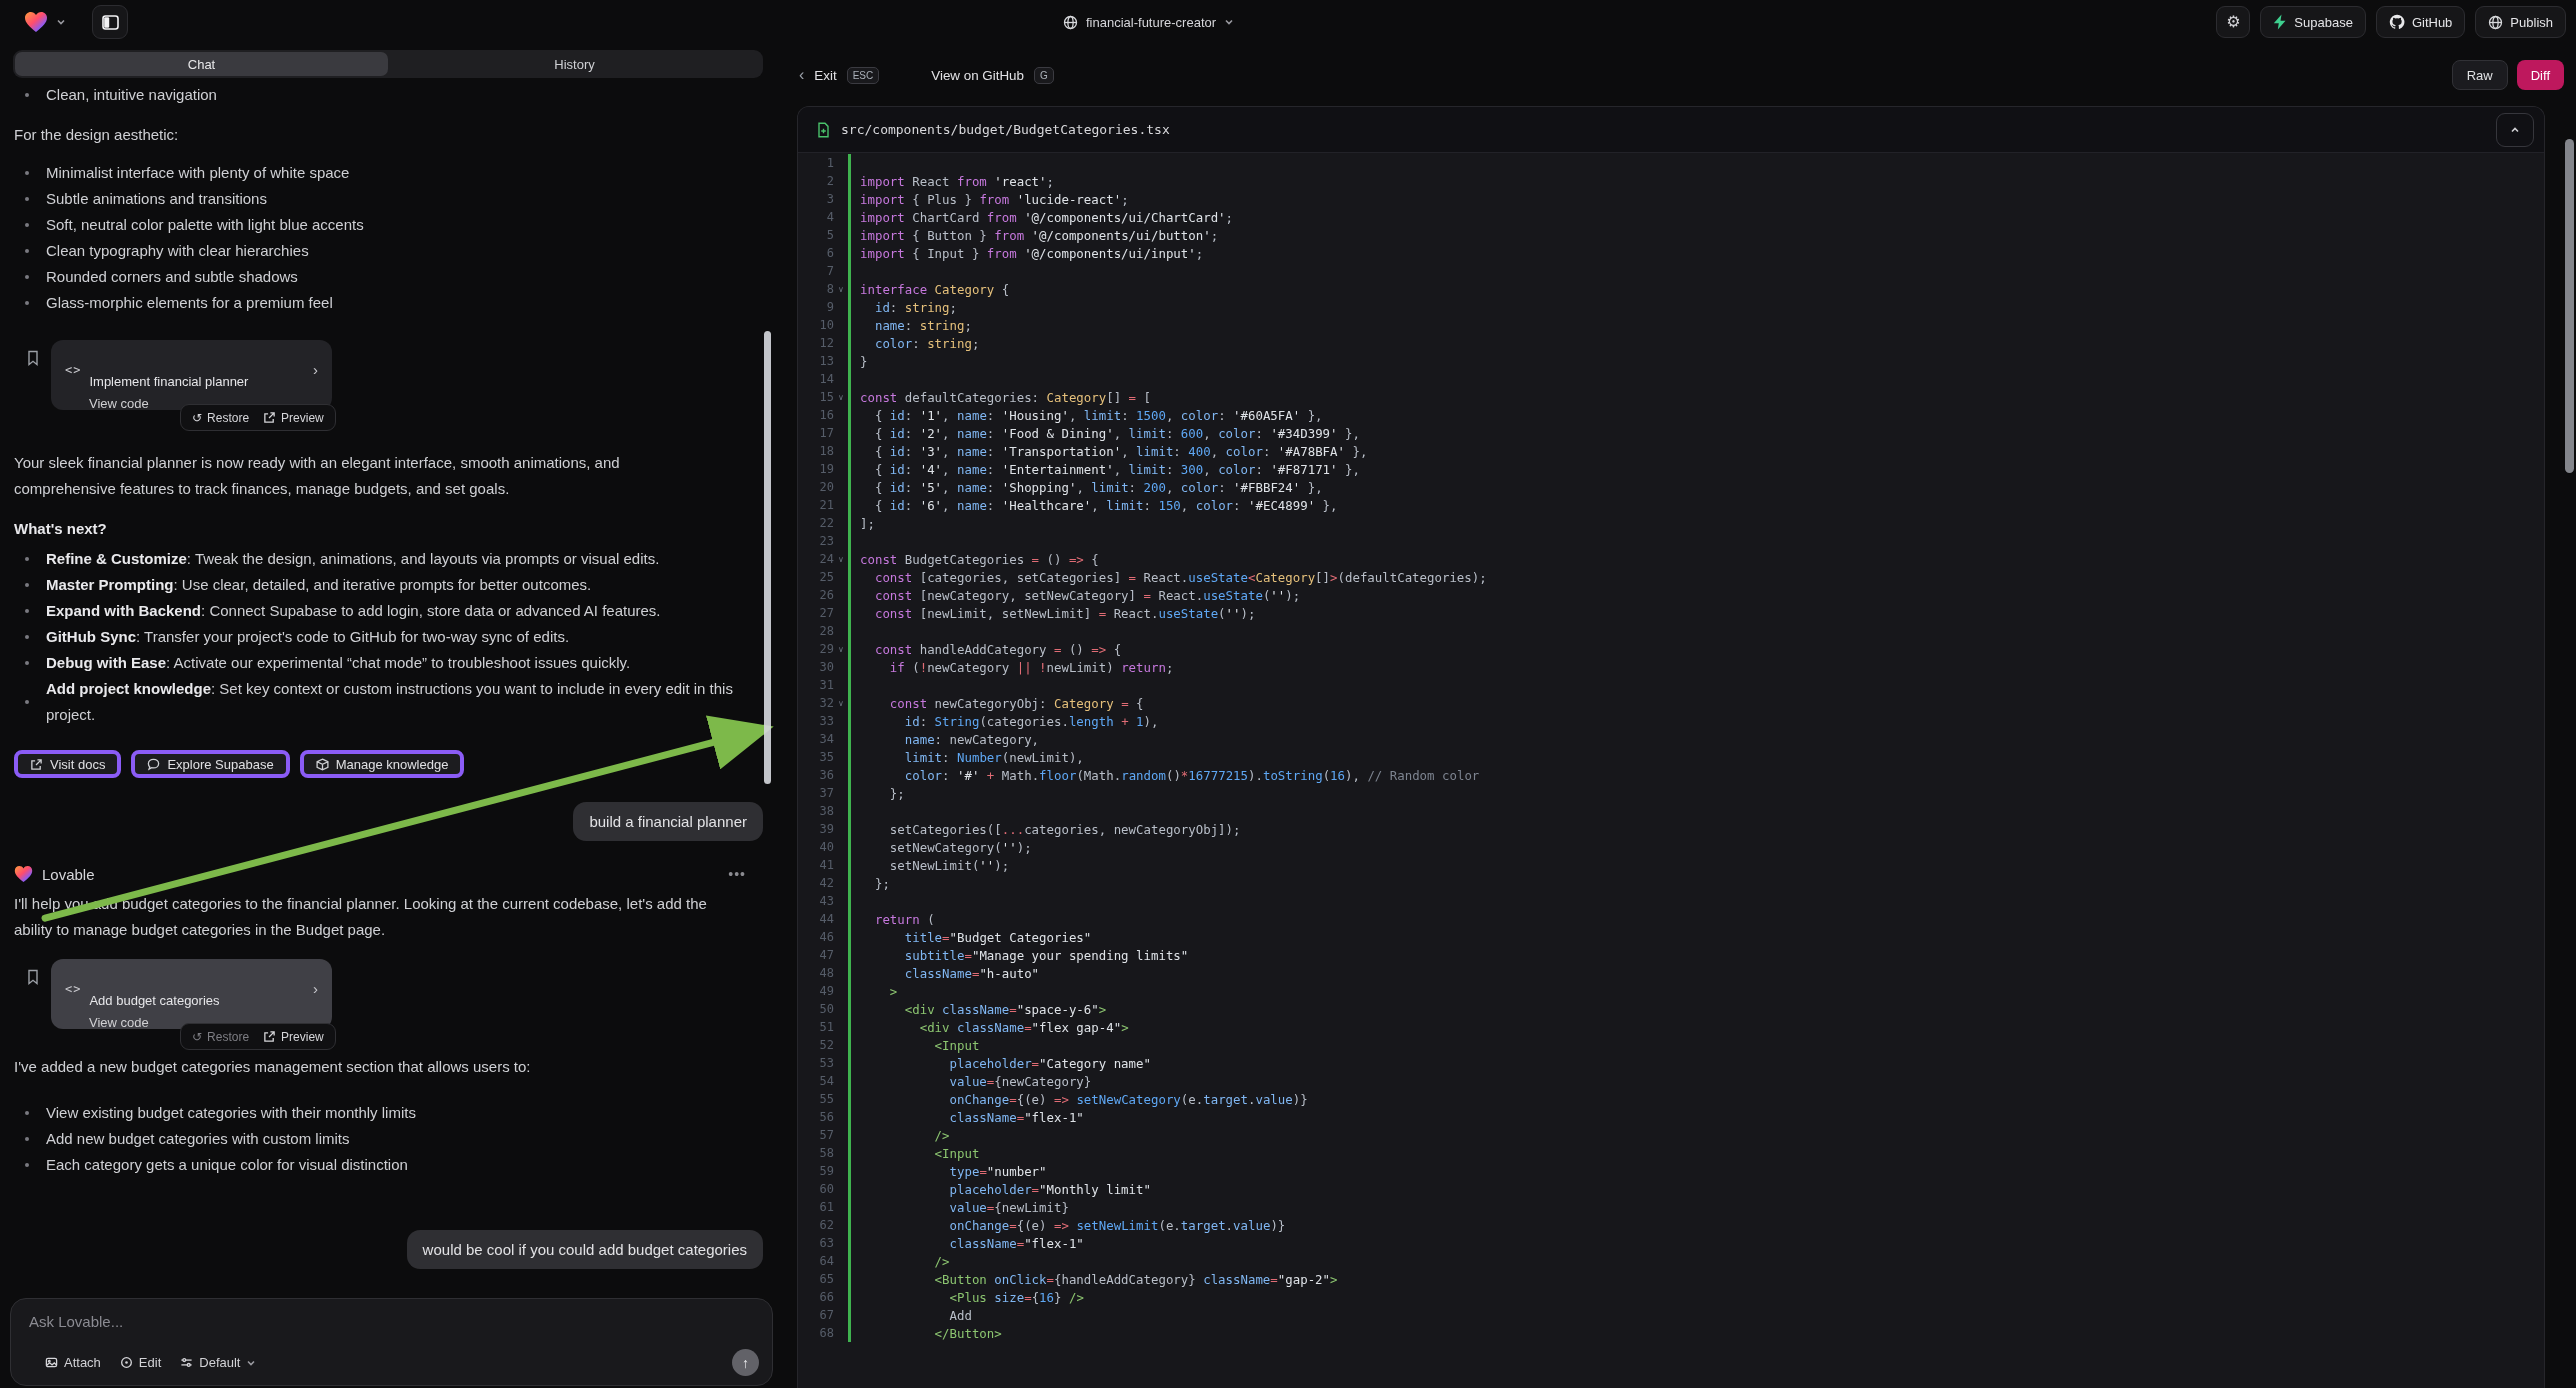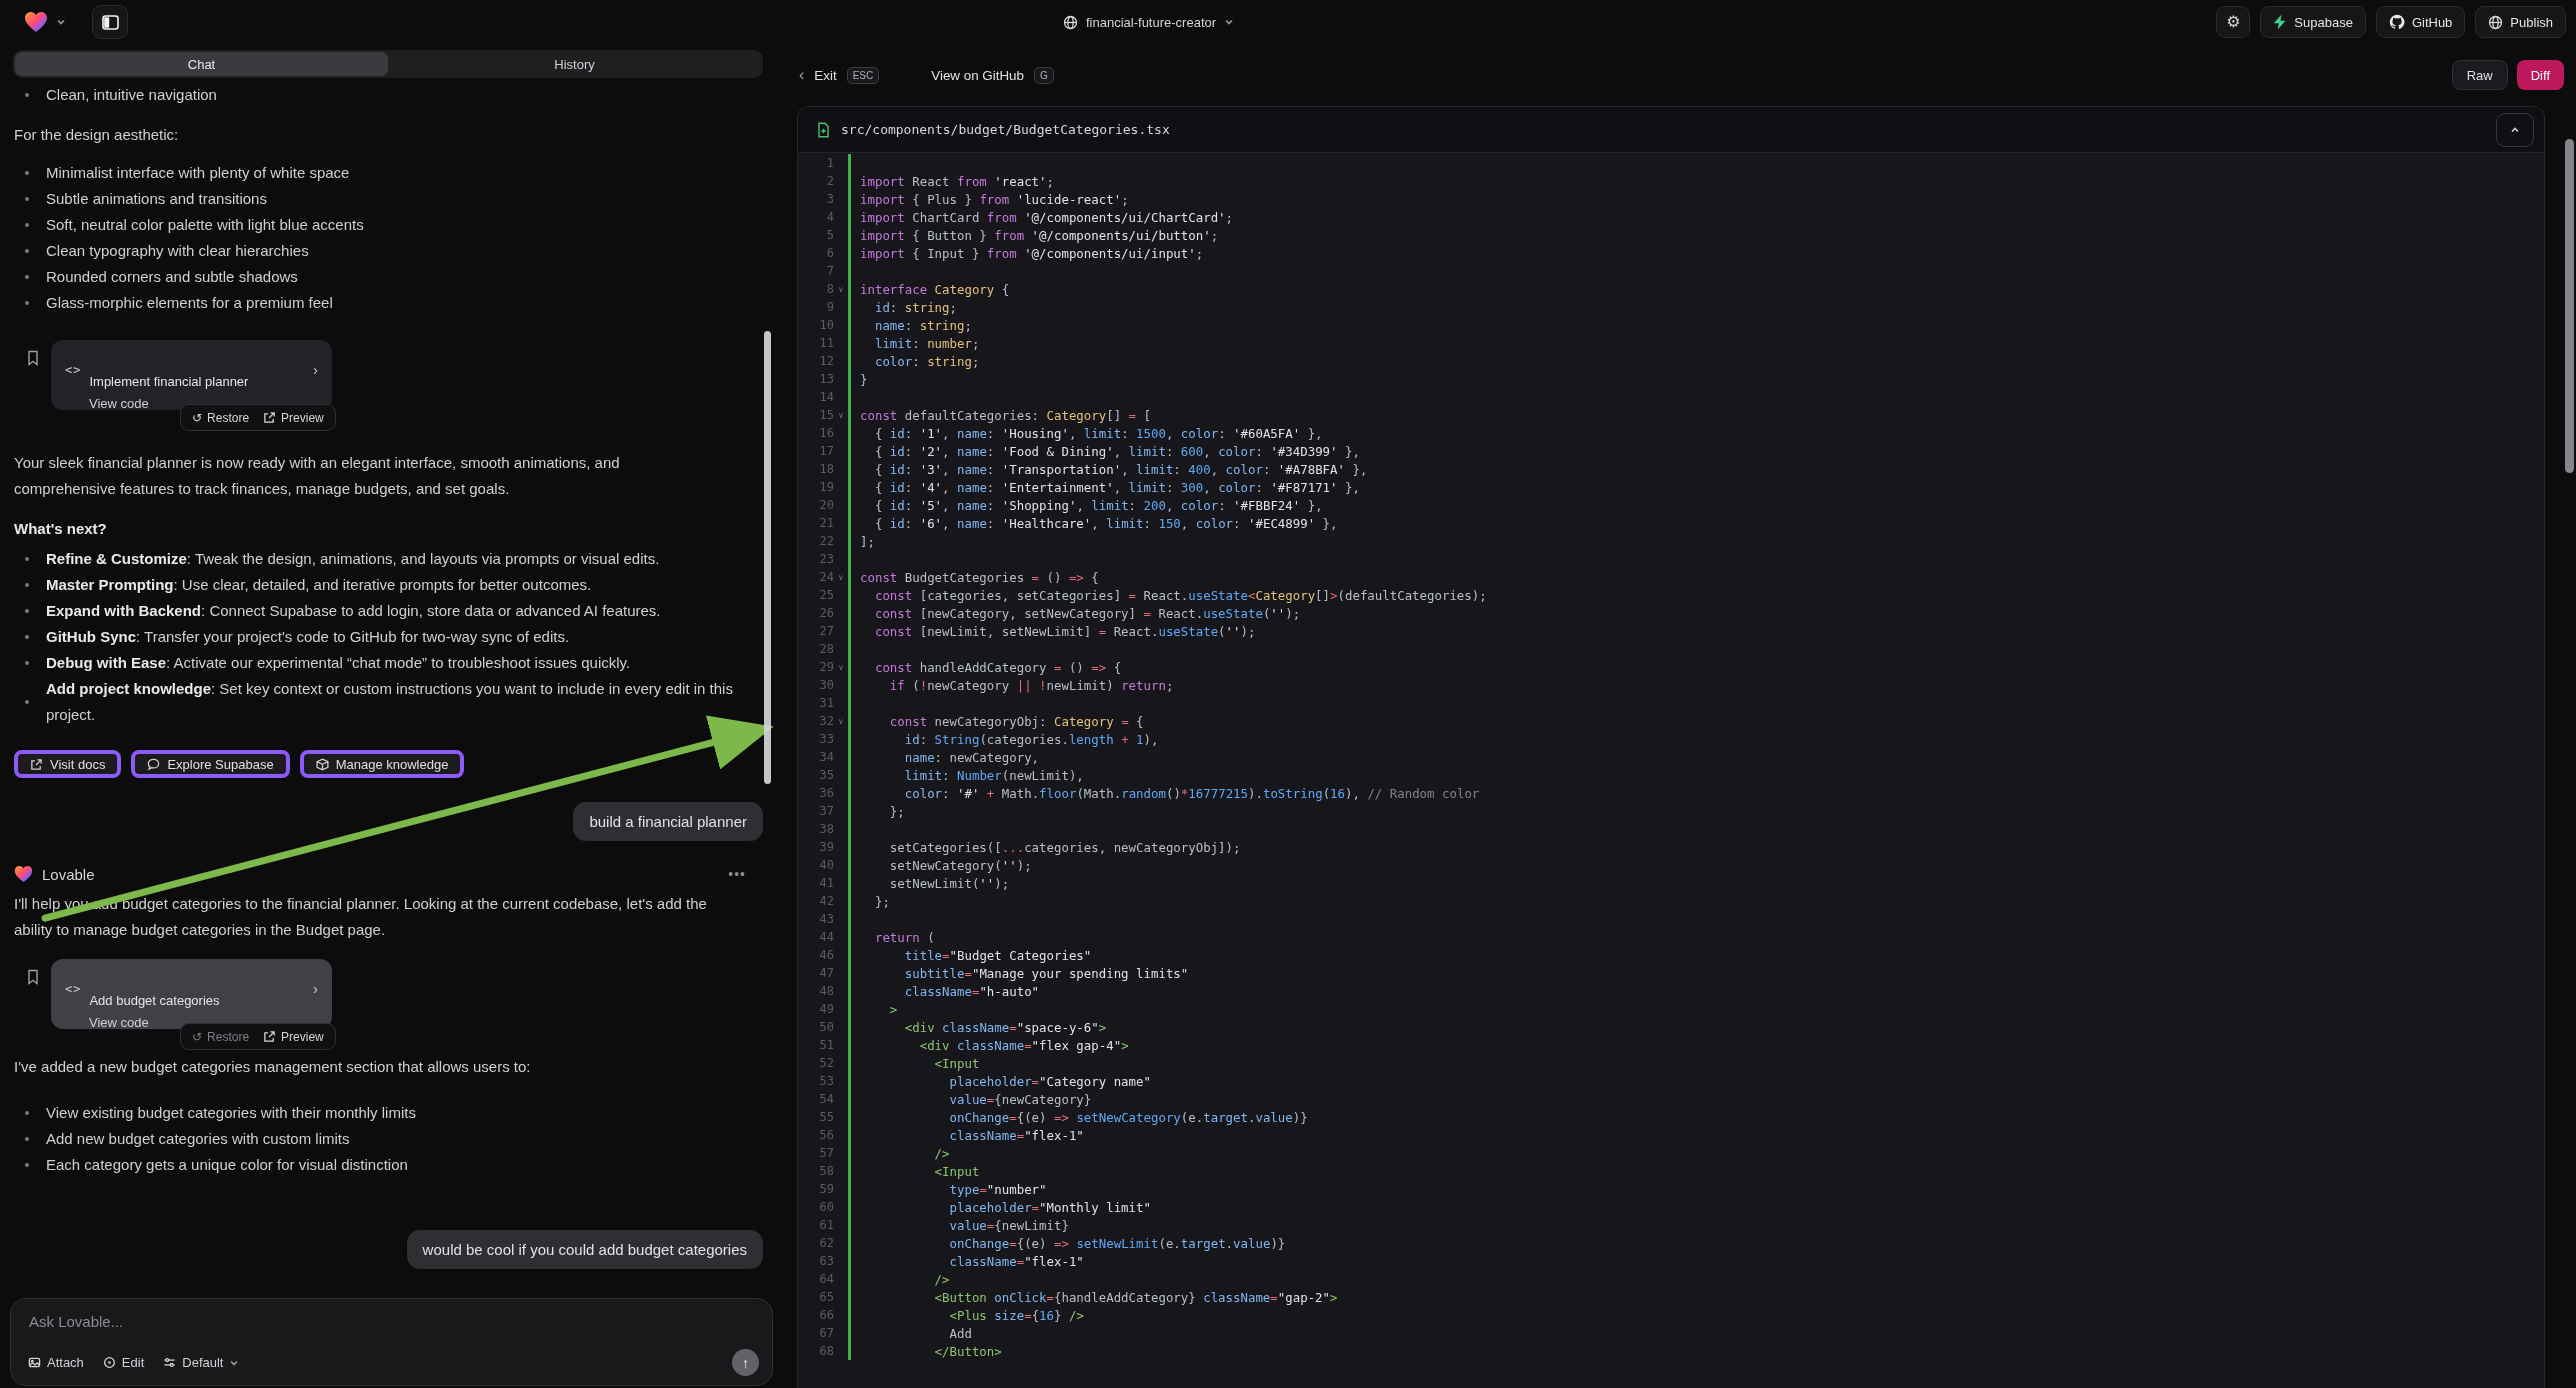--- a/index.html
+++ b/index.html
@@ -73,21 +73,21 @@
 
   .lov-row { display:flex; align-items:center; gap:9px; }
   .lov-heart { width:19px; height:18px; }
   .lov-name { font-size:15px; color:#d6d6da; }
   .menu-dots { margin-left:auto; margin-right:17px; color:#8b8b90; font-size:14px; letter-spacing:1px; cursor:pointer; }
 
   
   .composer { position:absolute; left:10px; width:763px; top:1254px; height:88px;
               background:#19191c; border:1px solid #2f2f33; border-radius:16px; z-index:6; }
   .composer-input { padding:14px 18px 0 18px; font-size:15px; color:#8b8b92; }
-  .composer-row { position:absolute; left:17px; right:13px; bottom:9px; display:flex; align-items:center; gap:19px; }
+  .composer-row { position:absolute; left:34px; right:13px; bottom:9px; display:flex; align-items:center; gap:19px; }
   .comp-item { display:flex; align-items:center; gap:6px; font-size:13px; color:#d2d2d6; cursor:pointer; }
   .send-btn { margin-left:auto; width:27px; height:27px; border-radius:50%; background:#626268;
               display:flex; align-items:center; justify-content:center; cursor:pointer; }
   .send-arrow { color:#efeff1; font-size:14px; line-height:1; font-weight:bold; }
 
   .chat-scrollbar { position:absolute; right:6px; top:287px; width:7px; height:453px;
                     background:#d4d6da; border-radius:4px; opacity:.92; z-index:7; }
   .arrow-svg { position:absolute; left:0; top:0; z-index:5; pointer-events:none; }
 
   
@@ -515,26 +515,20 @@
               <span class="gbar"></span>
               <code class="ct"><span class="tk-p">  </span><span class="tk-a">id</span><span class="tk-p">: </span><span class="tk-t">string</span><span class="tk-p">;</span></code>
             </div>
             <div class="cl">
               <span class="ln">10</span>
               <span class="fold"></span>
               <span class="gbar"></span>
               <code class="ct"><span class="tk-p">  </span><span class="tk-a">name</span><span class="tk-p">: </span><span class="tk-t">string</span><span class="tk-p">;</span></code>
             </div>
             <div class="cl">
-              <span class="ln">11</span>
-              <span class="fold"></span>
-              <span class="gbar"></span>
-              <code class="ct"><span class="tk-p">  </span><span class="tk-a">limit</span><span class="tk-p">: </span><span class="tk-t">number</span><span class="tk-p">;</span></code>
-            </div>
-            <div class="cl">
               <span class="ln">12</span>
               <span class="fold"></span>
               <span class="gbar"></span>
               <code class="ct"><span class="tk-p">  </span><span class="tk-a">color</span><span class="tk-p">: </span><span class="tk-t">string</span><span class="tk-p">;</span></code>
             </div>
             <div class="cl">
               <span class="ln">13</span>
               <span class="fold"></span>
               <span class="gbar"></span>
               <code class="ct"><span class="tk-p">}</span></code>

